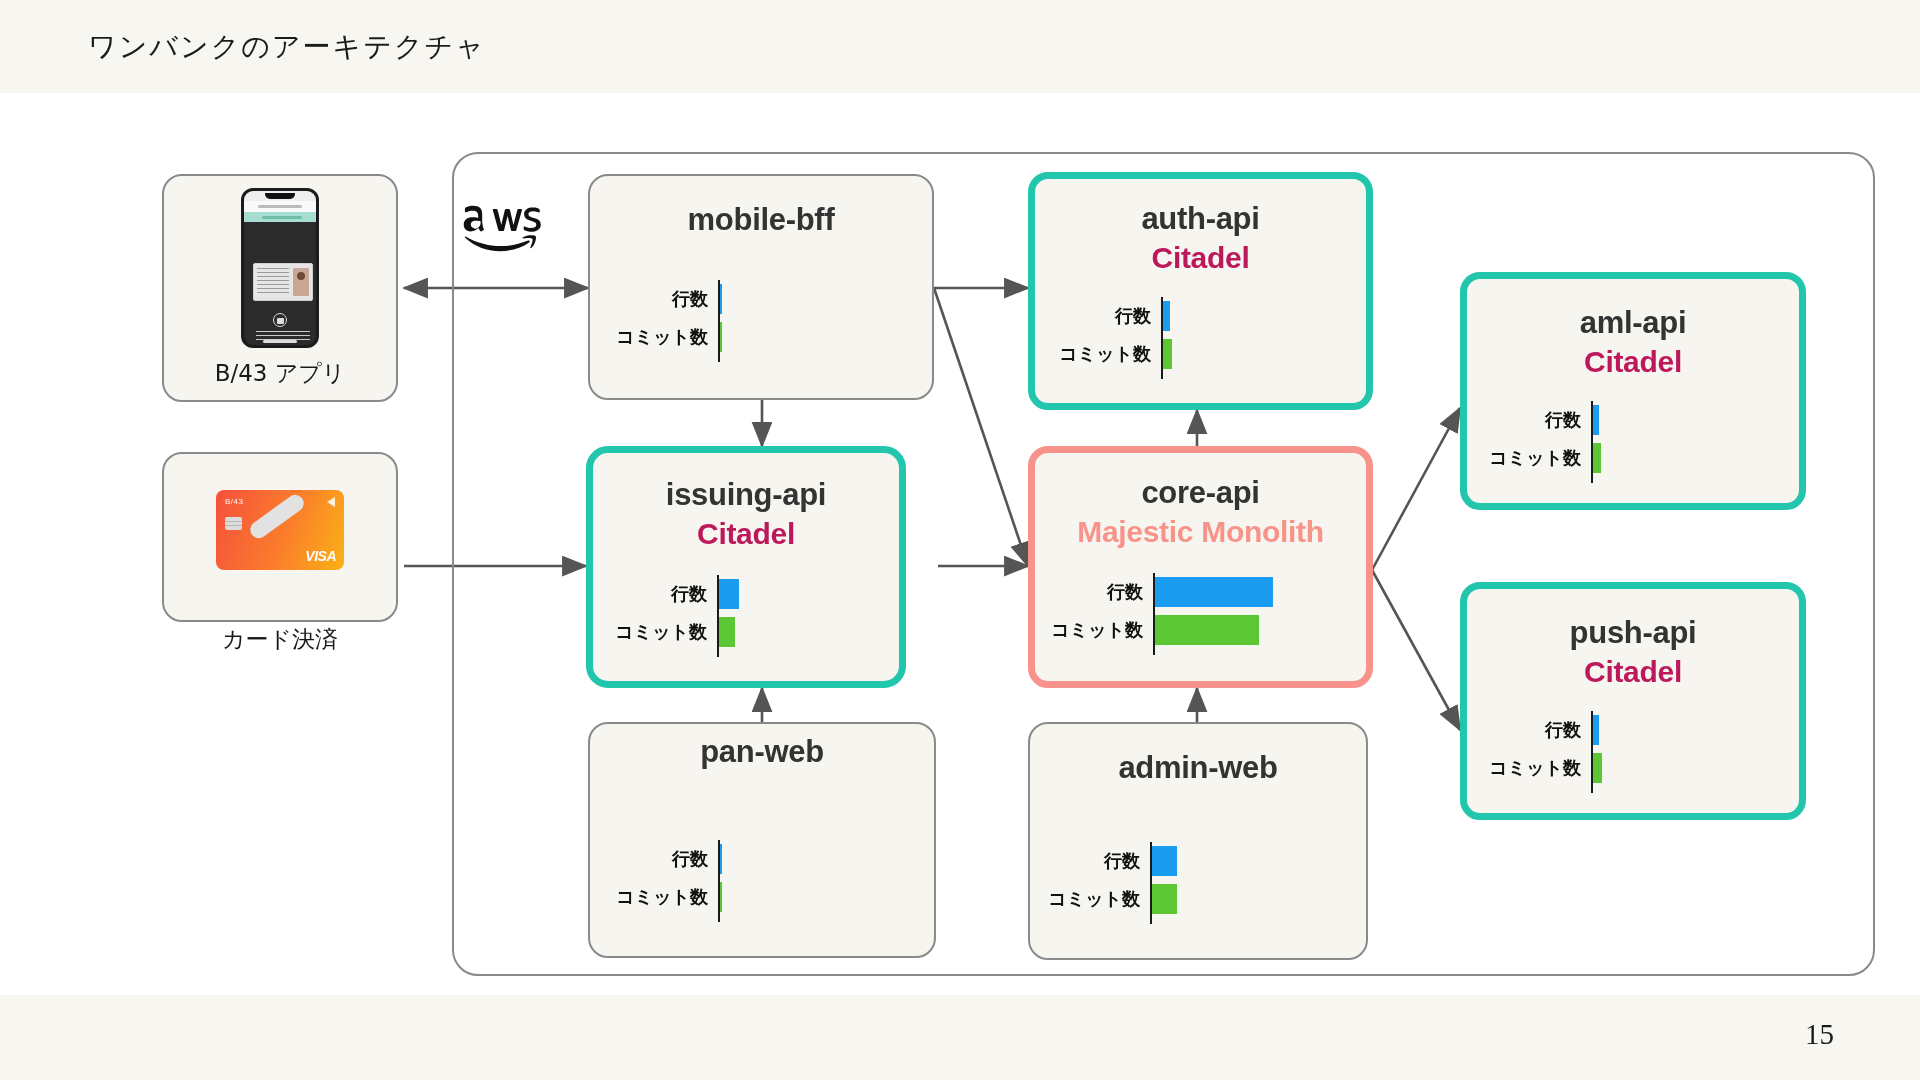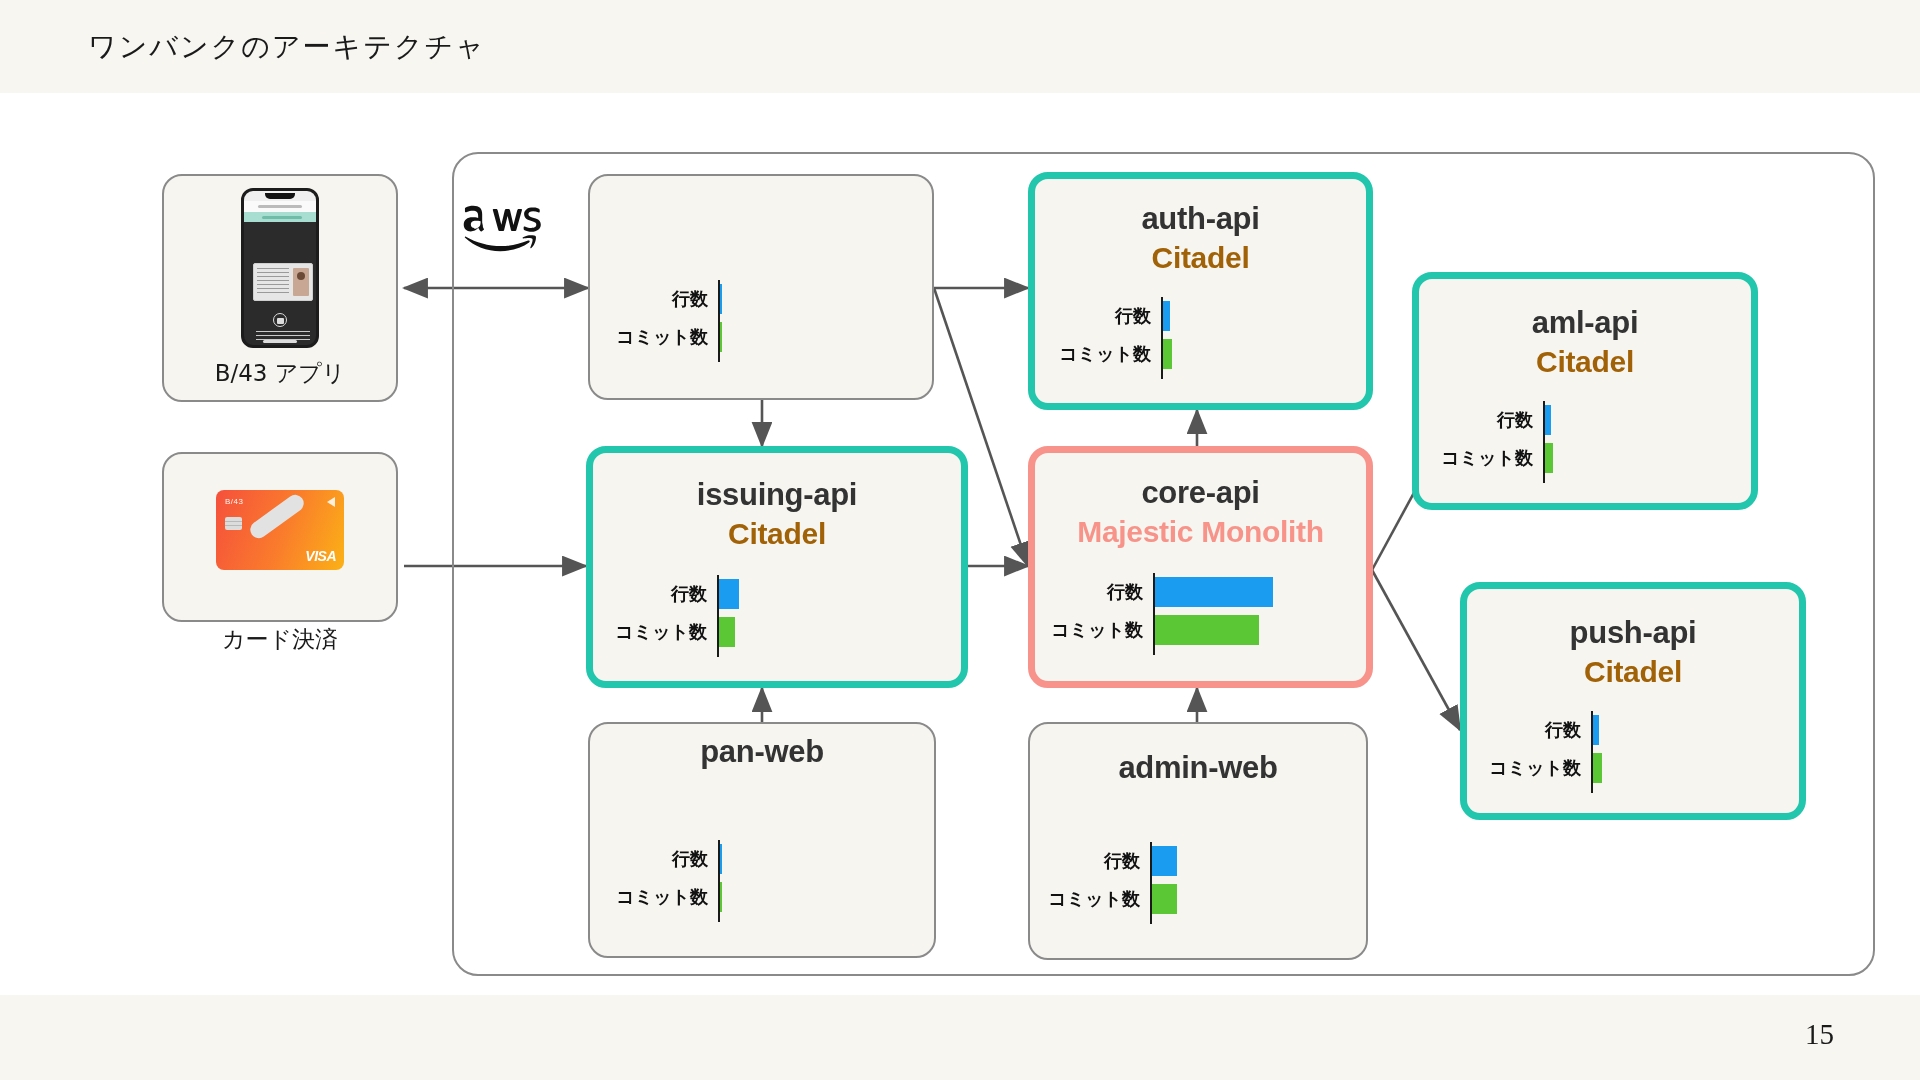--- a/index.html
+++ b/index.html
@@ -121,21 +121,21 @@
   .svc.salmon { border: 7px solid #F7938A; }
 
   .svc-title {
     position: absolute; left: 0; width: 100%; text-align: center;
     font-size: 31px; font-weight: bold; color: #333333; letter-spacing: -.3px;
   }
   .svc-sub {
     position: absolute; left: 0; width: 100%; text-align: center;
     font-size: 30px; font-weight: bold; letter-spacing: -.3px;
   }
-  .svc-sub.teal-t   { color: #a16207; }
+  .svc-sub.teal-t   { color: #be185d; }
   .svc-sub.salmon-t { color: #F79389; text-align: center; }
 
   
   .chart { position: absolute; }
   .chart .axis {
     position: absolute; left: 0; top: 0; width: 2px; height: 100%; background: #1A1A1A;
   }
   .row { position: absolute; left: 0; height: 38px; }
   .row .lab {
     position: absolute; right: 10px; top: 50%; transform: translateY(-50%);
@@ -226,34 +226,35 @@
     <g fill="#111111">
       <path d="M22.6 23.6c0 1.1.1 2 .3 2.6.2.6.6 1.3 1 2 .2.3.3.5.3.8 0 .4-.2.7-.7 1.1l-2.3 1.6c-.3.2-.7.3-1 .3-.4 0-.8-.2-1.1-.6-.6-.6-1.1-1.3-1.5-2-.4-.7-.8-1.5-1.3-2.5-2.8 3.3-6.3 5-10.5 5-3 0-5.4-.9-7.2-2.6C-3.2 27.6-4 25.2-4 22.3c0-3.1 1.1-5.6 3.3-7.5 2.2-1.9 5.2-2.8 8.9-2.8 1.2 0 2.5.1 3.8.3 1.3.2 2.7.5 4.1.8v-2.6c0-2.8-.6-4.7-1.7-5.8-1.2-1.1-3.2-1.7-6-1.7-1.3 0-2.6.2-4 .5-1.4.3-2.7.7-4 1.2-.6.3-1 .4-1.3.5-.3.1-.5.1-.6.1-.5 0-.8-.4-.8-1.1V.5c0-.6.1-1 .2-1.2.2-.2.5-.5 1-.7 1.3-.7 2.8-1.2 4.6-1.7 1.8-.5 3.7-.7 5.7-.7 4.3 0 7.5 1 9.5 2.9 2 2 3 4.9 3 8.9v11.6zM10.5 28.1c1.2 0 2.5-.2 3.8-.7 1.3-.4 2.5-1.3 3.5-2.4.6-.7 1-1.5 1.3-2.4.2-.9.4-2 .4-3.3v-1.6c-1-.2-2.1-.4-3.3-.6-1.1-.2-2.2-.2-3.3-.2-2.4 0-4.1.5-5.3 1.4-1.2.9-1.7 2.3-1.7 4 0 1.6.4 2.8 1.3 3.6.8.8 2 1.2 3.6 1.2z" transform="translate(5 12) scale(0.78)"></path>
       <path d="M46.4 31.5c-.7 0-1.2-.1-1.5-.4-.3-.2-.6-.8-.8-1.6L36.9 3.4c-.2-.8-.4-1.3-.4-1.6 0-.6.3-1 1-1h3.6c.8 0 1.3.1 1.6.4.3.2.5.8.7 1.6l5 19.7L53.1 2.8c.2-.8.4-1.3.7-1.6.3-.2.8-.4 1.6-.4h2.9c.8 0 1.3.1 1.6.4.3.2.6.8.7 1.6l4.7 20L70.5 2.8c.2-.8.5-1.3.7-1.6.3-.2.8-.4 1.6-.4h3.4c.6 0 1 .3 1 1 0 .2 0 .4-.1.6 0 .2-.1.5-.3.9L69.4 29.5c-.2.8-.5 1.3-.8 1.6-.3.2-.8.4-1.5.4h-3.1c-.8 0-1.3-.1-1.6-.4-.3-.3-.6-.8-.7-1.6l-4.6-19.2-4.6 19.1c-.2.8-.4 1.3-.7 1.6-.3.3-.9.4-1.6.4h-3.1z" transform="translate(5 12) scale(0.78)"></path>
       <path d="M90.7 32.4c-1.9 0-3.8-.2-5.6-.7-1.8-.4-3.2-.9-4.2-1.5-.6-.3-1-.7-1.2-1.1-.1-.3-.2-.7-.2-1.1v-1.9c0-.8.3-1.1.8-1.1.2 0 .4 0 .7.1.2.1.5.2.9.4 1.2.5 2.5.9 3.9 1.2 1.4.3 2.8.4 4.2.4 2.2 0 4-.4 5.2-1.2 1.2-.8 1.9-1.9 1.9-3.4 0-1-.3-1.8-1-2.5-.6-.7-1.8-1.3-3.6-1.9l-5.1-1.6c-2.6-.8-4.5-2-5.6-3.6-1.1-1.6-1.7-3.3-1.7-5.2 0-1.5.3-2.8 1-3.9.6-1.1 1.5-2.1 2.6-2.9 1.1-.8 2.3-1.4 3.8-1.8C89 -1.3 90.5-1.5 92.1-1.5c.8 0 1.7.1 2.5.2.8.1 1.6.2 2.4.4.7.2 1.4.4 2.1.6.6.2 1.1.5 1.5.7.5.3.8.6 1 .9.2.3.3.7.3 1.2v1.8c0 .8-.3 1.2-.8 1.2-.3 0-.8-.1-1.4-.4-2.1-1-4.5-1.4-7.1-1.4-2 0-3.6.3-4.7 1-1.1.7-1.7 1.7-1.7 3.2 0 1 .4 1.9 1.1 2.5.7.7 2 1.3 4 2l5 1.6c2.5.8 4.4 1.9 5.5 3.4 1.1 1.5 1.6 3.2 1.6 5.1 0 1.5-.3 2.9-.9 4.1-.6 1.2-1.5 2.3-2.7 3.1-1.1.9-2.5 1.5-4.1 2-1.6.5-3.4.7-5.3.7z" transform="translate(5 12) scale(0.78)"></path>
       <path d="M94.2 44.2C84.6 51.3 70.6 55 58.6 55c-16.8 0-32-6.2-43.4-16.6-.9-.8-.1-1.9 1-1.3 12.4 7.2 27.7 11.5 43.5 11.5 10.7 0 22.5-2.2 33.3-6.8 1.6-.7 3 1.1 1.2 2.4z" transform="translate(-10 10) scale(0.88)"></path>
       <path d="M98.2 39.6c-1.2-1.6-8.1-.8-11.2-.4-.9.1-1.1-.7-.2-1.3 5.5-3.9 14.5-2.7 15.6-1.5 1.1 1.3-.3 10.3-5.4 14.6-.8.7-1.6.3-1.2-.6 1.2-2.9 3.7-9.3 2.4-10.8z" transform="translate(-10 10) scale(0.88)"></path>
     </g>
   </svg>
 
   <div class="svc plain" style="left:588px; top:174px; width:346px; height:226px;">
+    <div class="svc-title" style="top:26px">mobile-bff</div>
     <div class="chart" style="left:128px; top:104px; width:200px; height:82px;">
       <div class="axis"></div>
       <div class="row" style="top:0">
         <span class="lab">行数</span>
         <span class="bar lines" style="width:2px"></span>
       </div>
       <div class="row" style="top:38px">
         <span class="lab">コミット数</span>
         <span class="bar commits" style="width:2px"></span>
       </div>
     </div>
   </div>
 
-  <div class="svc teal" style="left:586px; top:446px; width:382px; height:242px;">
+  <div class="svc teal" style="left:586px; top:446px; width:320px; height:242px;border-radius:22px;">
     <div class="svc-title" style="top:24px">issuing-api</div>
     <div class="svc-sub teal-t" style="top:64px">Citadel</div>
     <div class="chart" style="left:124px; top:122px; width:200px; height:82px;">
       <div class="axis"></div>
       <div class="row" style="top:0">
         <span class="lab">行数</span>
         <span class="bar lines" style="width:20px"></span>
       </div>
       <div class="row" style="top:38px">
         <span class="lab">コミット数</span>
@@ -317,21 +318,21 @@
         <span class="lab">行数</span>
         <span class="bar lines" style="width:25px"></span>
       </div>
       <div class="row" style="top:38px">
         <span class="lab">コミット数</span>
         <span class="bar commits" style="width:25px"></span>
       </div>
     </div>
   </div>
 
-  <div class="svc teal" style="left:1412px; top:272px; width:346px; height:238px;">
+  <div class="svc teal" style="left:1460px; top:272px; width:346px; height:238px;">
     <div class="svc-title" style="top:26px">aml-api</div>
     <div class="svc-sub teal-t" style="top:66px">Citadel</div>
     <div class="chart" style="left:124px; top:122px; width:200px; height:82px;">
       <div class="axis"></div>
       <div class="row" style="top:0">
         <span class="lab">行数</span>
         <span class="bar lines" style="width:6px"></span>
       </div>
       <div class="row" style="top:38px">
         <span class="lab">コミット数</span>

